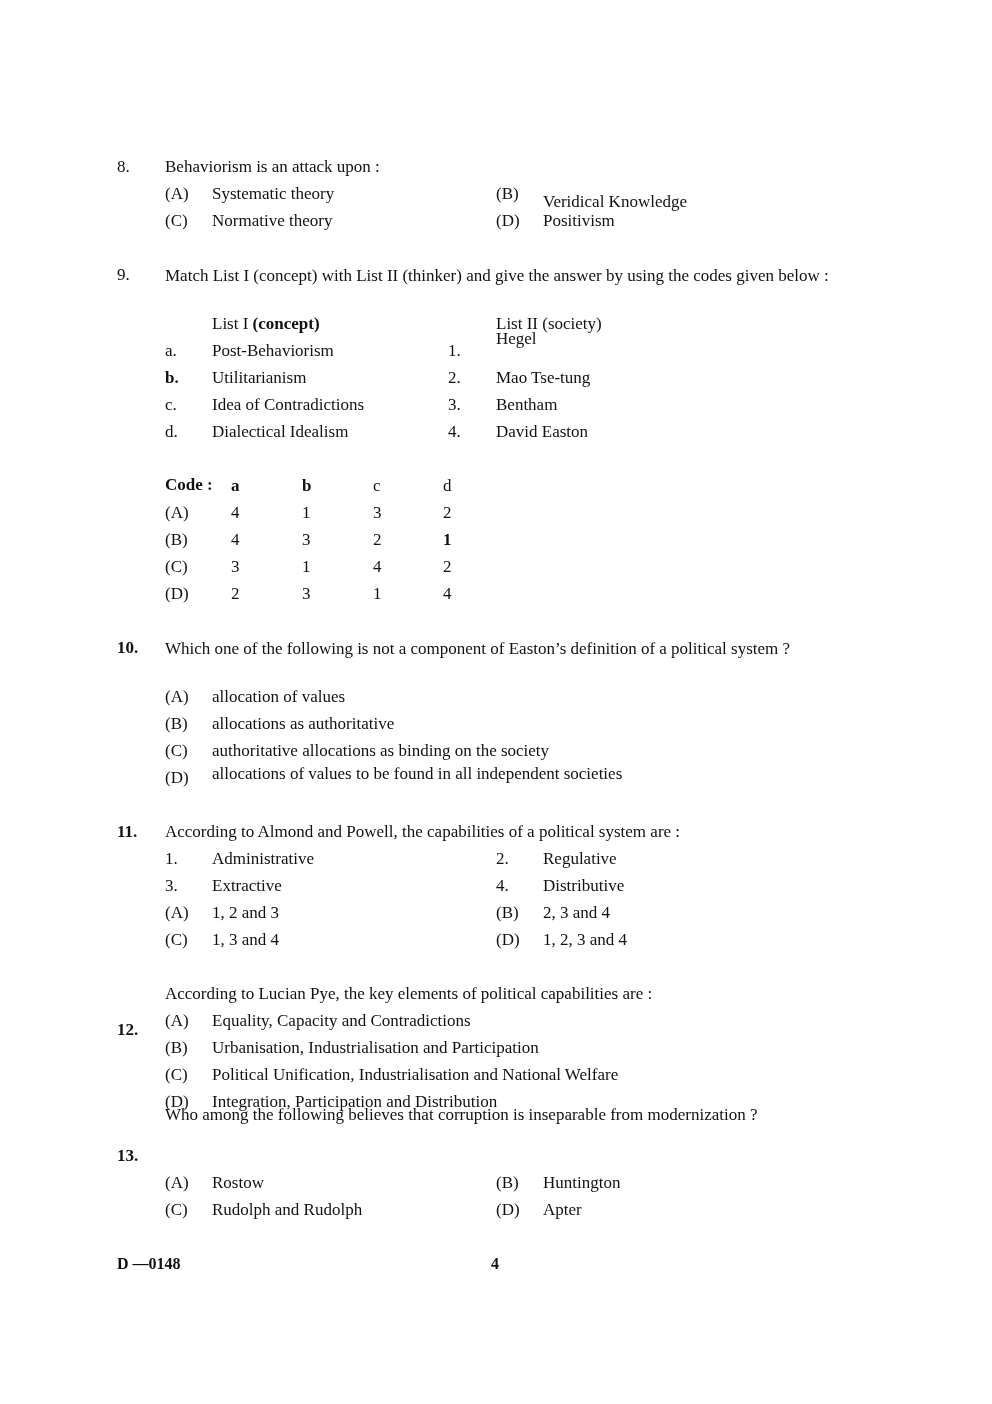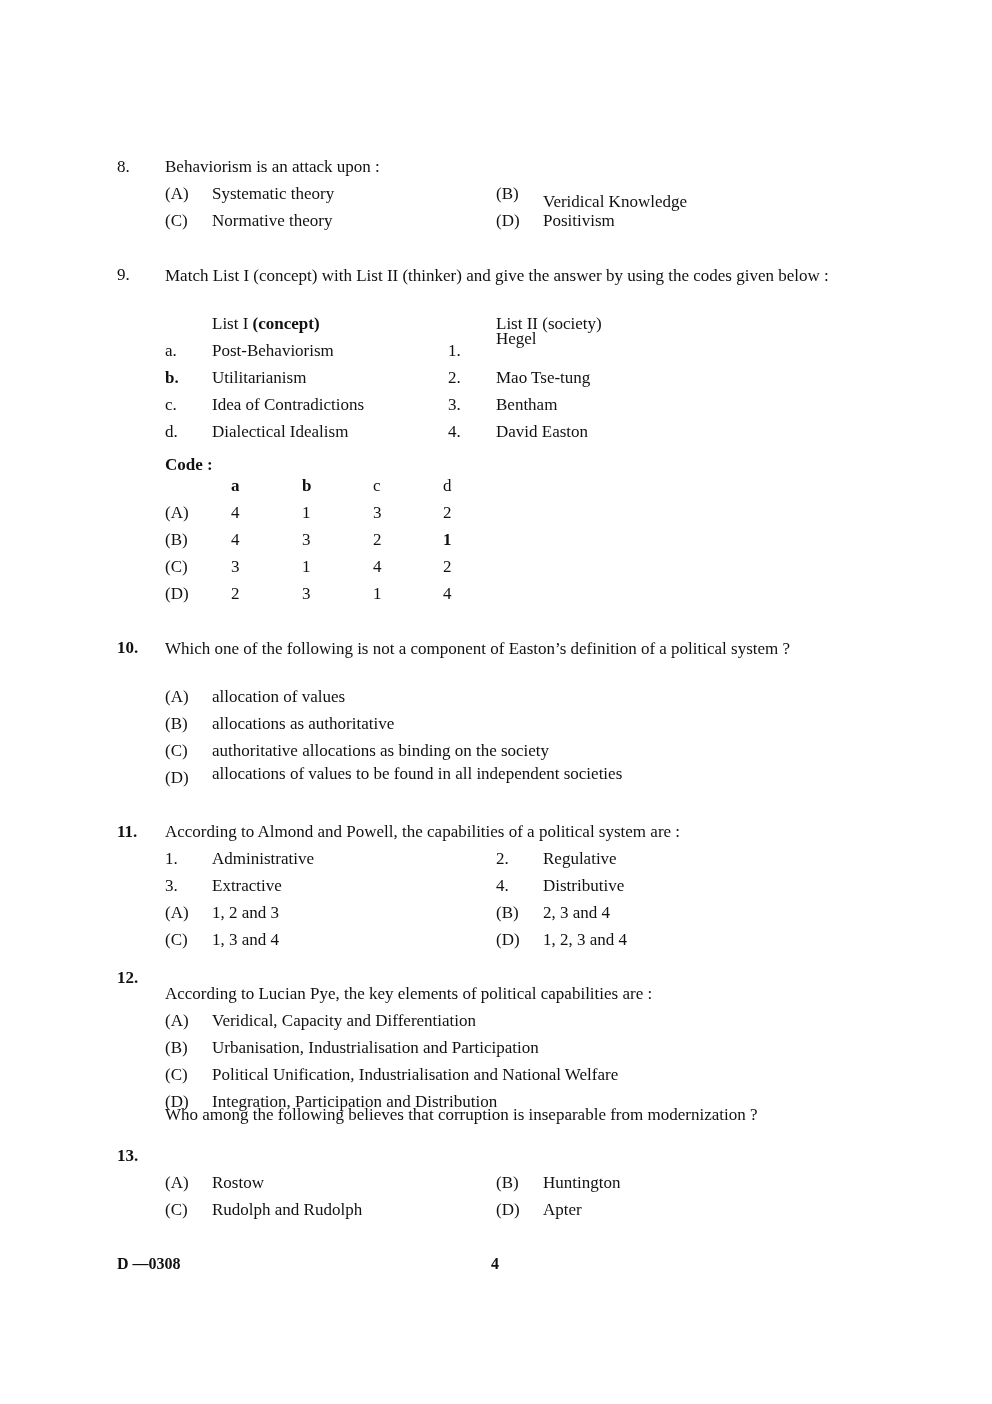--- a/index.html
+++ b/index.html
@@ -58,21 +58,21 @@
   <span class="abs opt-l" style="top:395px">c.</span>
   <span class="abs txt-l" style="top:395px">Idea of Contradictions</span>
   <span class="abs num-mid" style="top:395px">3.</span>
   <span class="abs" style="left:496px; top:395px">Bentham</span>
 
   <span class="abs opt-l" style="top:422px">d.</span>
   <span class="abs txt-l" style="top:422px">Dialectical Idealism</span>
   <span class="abs num-mid" style="top:422px">4.</span>
   <span class="abs" style="left:496px; top:422px">David Easton</span>
 
-  <span class="abs opt-l bold" style="top:455px">Code :</span>
+  <span class="abs opt-l bold" style="top:475px">Code :</span>
 
   <span class="abs code-col-a bold" style="top:476px">a</span>
   <span class="abs code-col-b bold" style="top:476px">b</span>
   <span class="abs code-col-c" style="top:476px">c</span>
   <span class="abs code-col-d" style="top:476px">d</span>
 
   <span class="abs opt-l" style="top:503px">(A)</span>
   <span class="abs code-col-a" style="top:503px">4</span>
   <span class="abs code-col-b" style="top:503px">1</span>
   <span class="abs code-col-c" style="top:503px">3</span>
@@ -125,24 +125,24 @@
   <span class="abs txt-l" style="top:903px">1, 2 and 3</span>
   <span class="abs opt-r" style="top:903px">(B)</span>
   <span class="abs txt-r" style="top:903px">2, 3 and 4</span>
   <span class="abs opt-l" style="top:930px">(C)</span>
   <span class="abs txt-l" style="top:930px">1, 3 and 4</span>
   <span class="abs opt-r" style="top:930px">(D)</span>
   <span class="abs txt-r" style="top:930px">1, 2, 3 and 4</span>
 </div>
 
 <div>
-  <span class="abs qnum bold" style="top:968px">12.</span>
+  <span class="abs qnum bold" style="top:1020px">12.</span>
   <span class="abs" style="left:165px; top:984px">According to Lucian Pye, the key elements of political capabilities are :</span>
   <span class="abs opt-l" style="top:1011px">(A)</span>
-  <span class="abs txt-l" style="top:1011px">Veridical, Capacity and Differentiation</span>
+  <span class="abs txt-l" style="top:1011px">Equality, Capacity and Contradictions</span>
   <span class="abs opt-l" style="top:1038px">(B)</span>
   <span class="abs txt-l" style="top:1038px">Urbanisation, Industrialisation and Participation</span>
   <span class="abs opt-l" style="top:1065px">(C)</span>
   <span class="abs txt-l" style="top:1065px">Political Unification, Industrialisation and National Welfare</span>
   <span class="abs opt-l" style="top:1092px">(D)</span>
   <span class="abs txt-l" style="top:1092px">Integration, Participation and Distribution</span>
 </div>
 
 <div>
   <span class="abs qnum bold" style="top:1146px">13.</span>
@@ -151,15 +151,15 @@
   <span class="abs txt-l" style="top:1173px">Rostow</span>
   <span class="abs opt-r" style="top:1173px">(B)</span>
   <span class="abs txt-r" style="top:1173px">Huntington</span>
   <span class="abs opt-l" style="top:1200px">(C)</span>
   <span class="abs txt-l" style="top:1200px">Rudolph and Rudolph</span>
   <span class="abs opt-r" style="top:1200px">(D)</span>
   <span class="abs txt-r" style="top:1200px">Apter</span>
 </div>
 
 <div>
-  <span class="abs bold" style="left:117px; top:1254px; font-size:16px">D —0308</span>
+  <span class="abs bold" style="left:117px; top:1254px; font-size:16px">D —0148</span>
   <span class="abs bold" style="left:491px; top:1254px; font-size:16px">4</span>
 </div>
 
 </body></html>

